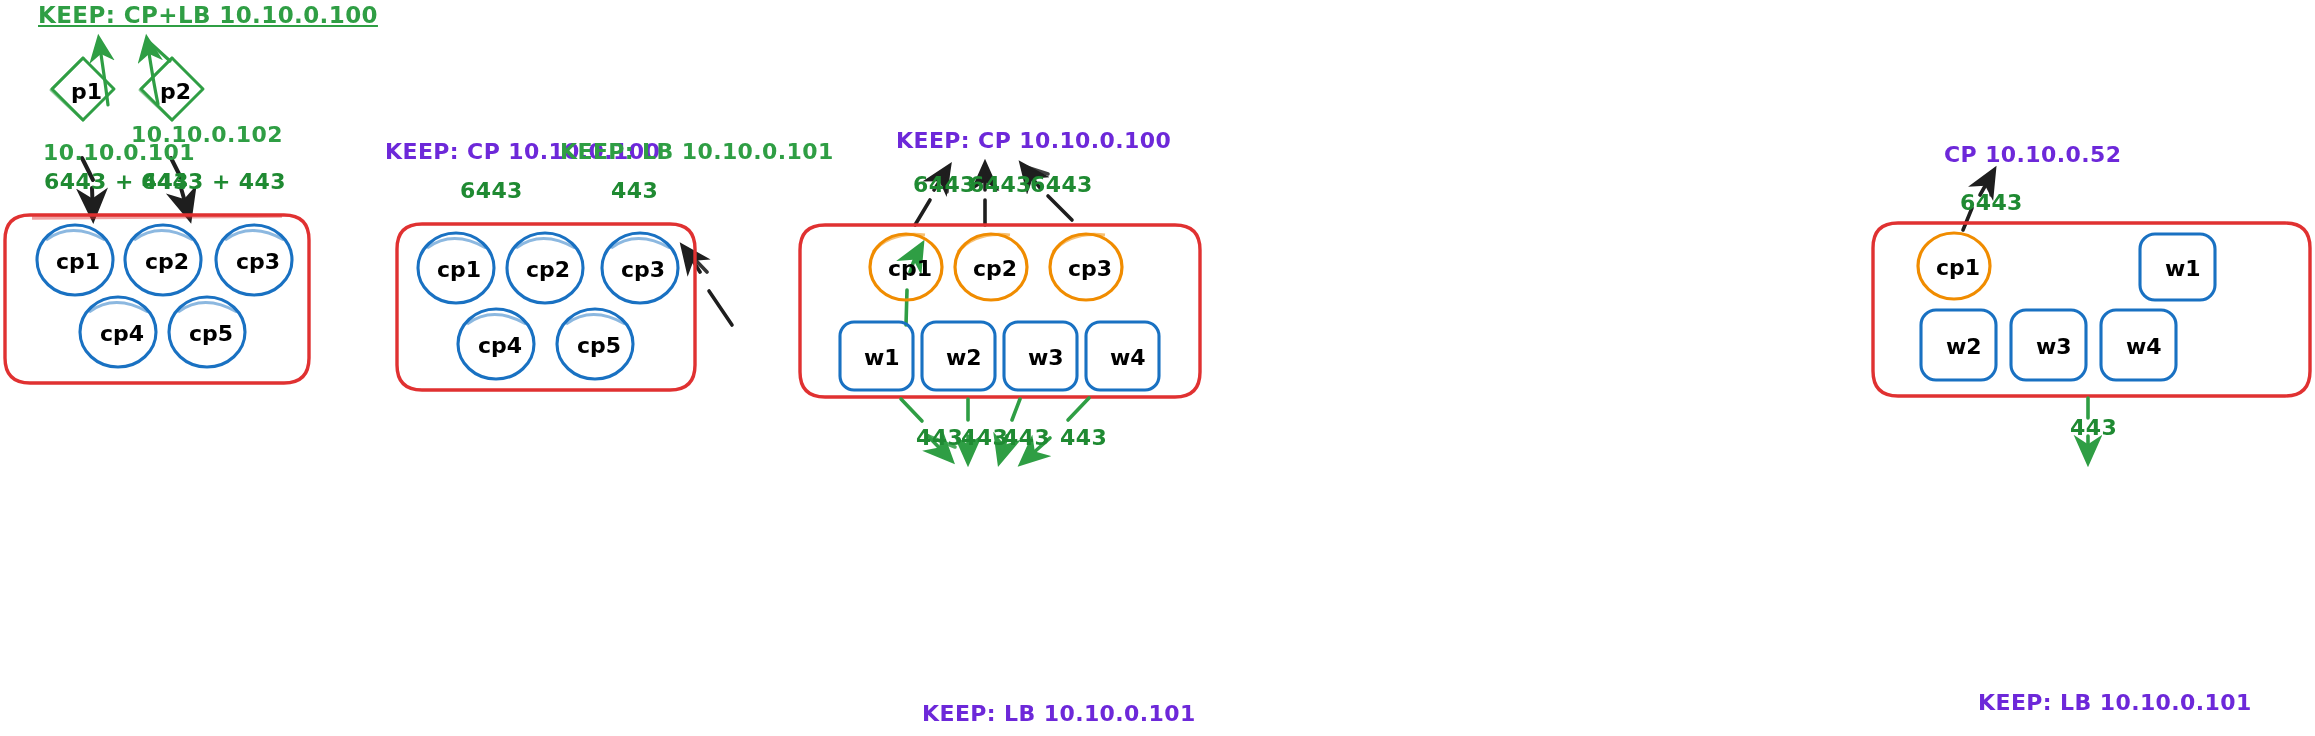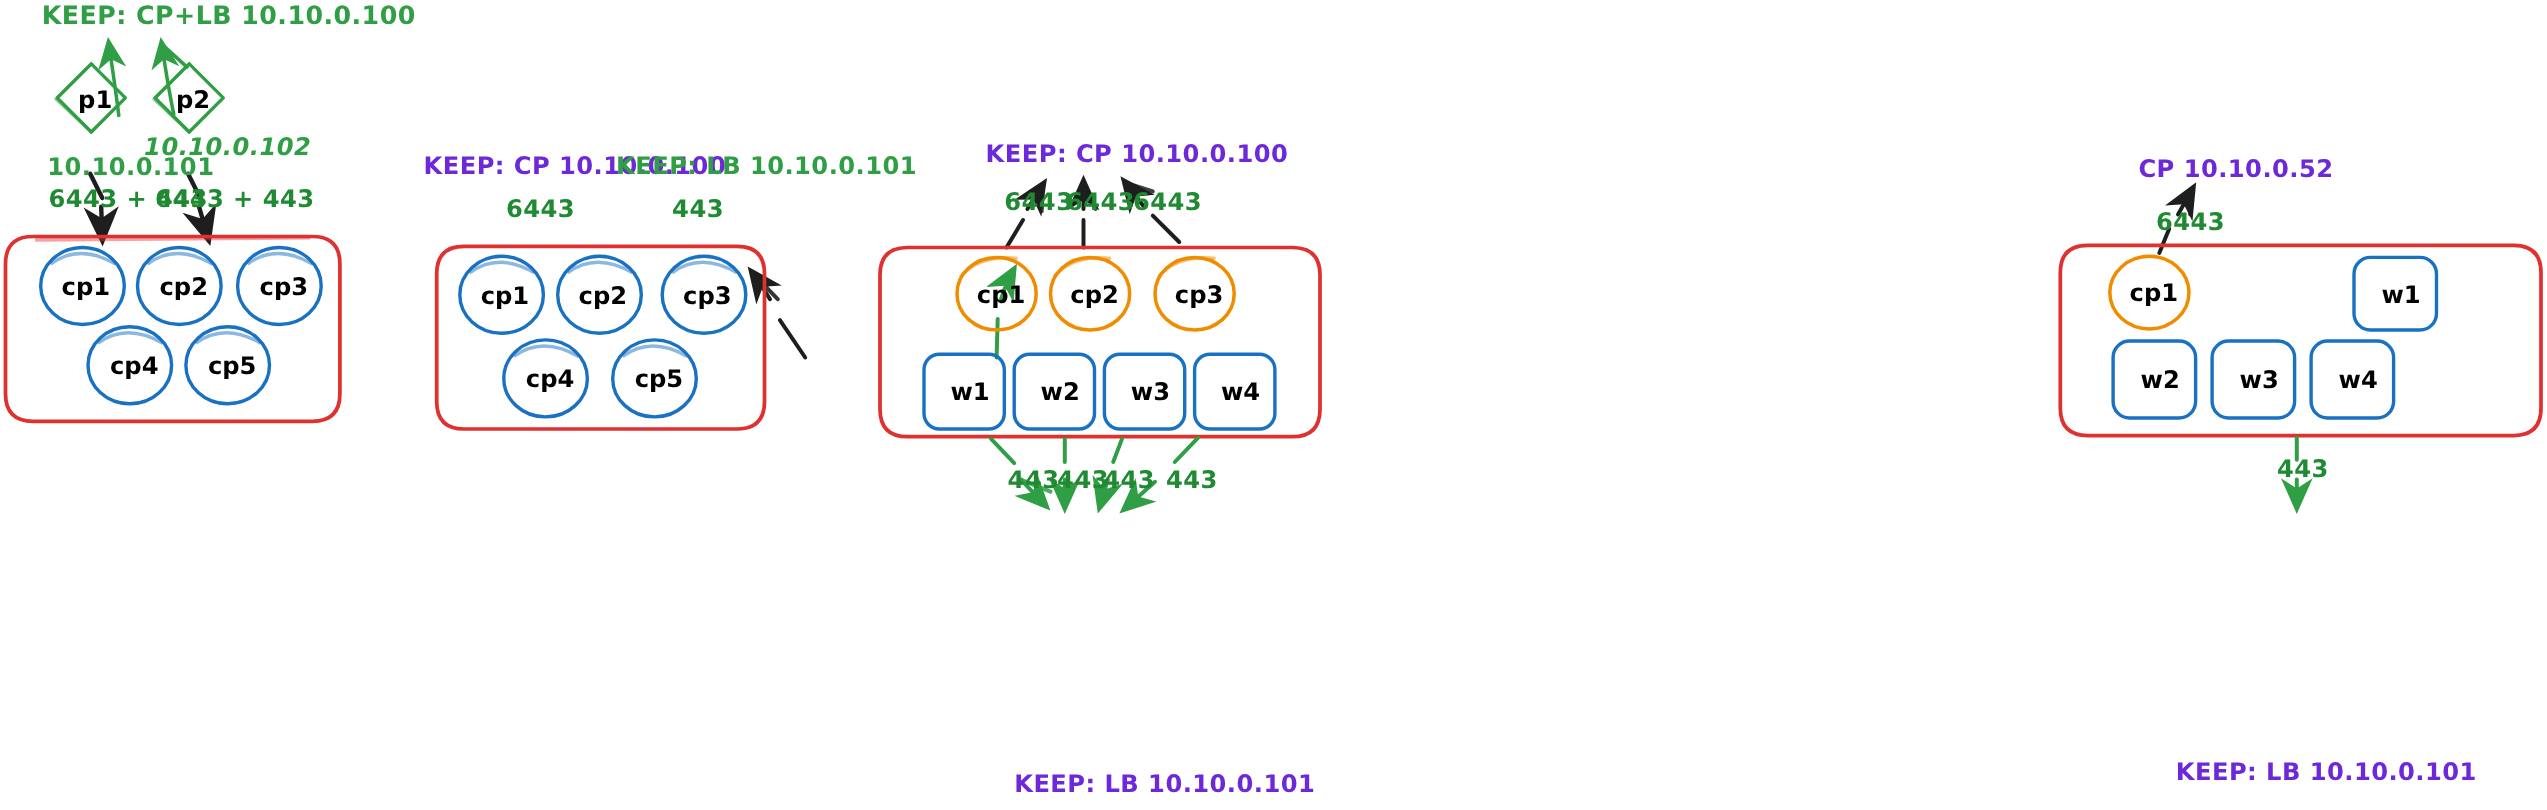--- a/index.html
+++ b/index.html
@@ -172,27 +172,27 @@
       <rect x="2011" y="310" width="75" height="70" rx="15"></rect>
       <rect x="2101" y="310" width="75" height="70" rx="15"></rect>
     </g>
 
     <g stroke="#2f9e44" stroke-width="3.6" fill="none" stroke-linecap="round">
       <path d="M2088,398 L2088,418"></path>
       <path d="M2088,436 L2088,460" marker-end="url(#ahGreen)"></path>
     </g>
   </svg>
 
-  <div class="lbl grn f23" style="left:38px;top:2px;">KEEP: CP+LB 10.10.0.100</div>
+  <div class="lbl grn f23" style="left:38px;top:2px;text-decoration:underline;">KEEP: CP+LB 10.10.0.100</div>
 
   <div class="nodetxt grn" style="left:71px;top:79px;">p1</div>
   <div class="nodetxt grn" style="left:160px;top:79px;">p2</div>
 
   <div class="lbl grn f22" style="left:43px;top:140px;">10.10.0.101</div>
-  <div class="lbl grn f22" style="left:131px;top:122px;font-style:italic;">10.10.0.102</div>
+  <div class="lbl grn f22" style="left:131px;top:122px;">10.10.0.102</div>
 
   <div class="lbl grnd f22" style="left:44px;top:169px;">6443 + 443</div>
   <div class="lbl grnd f22" style="left:141px;top:169px;">6443 + 443</div>
 
   <div class="nodetxt blu" style="left:56px;top:249px;">cp1</div>
   <div class="nodetxt blu" style="left:145px;top:249px;">cp2</div>
   <div class="nodetxt blu" style="left:236px;top:249px;">cp3</div>
   <div class="nodetxt blu" style="left:100px;top:321px;">cp4</div>
   <div class="nodetxt blu" style="left:189px;top:321px;">cp5</div>
 

